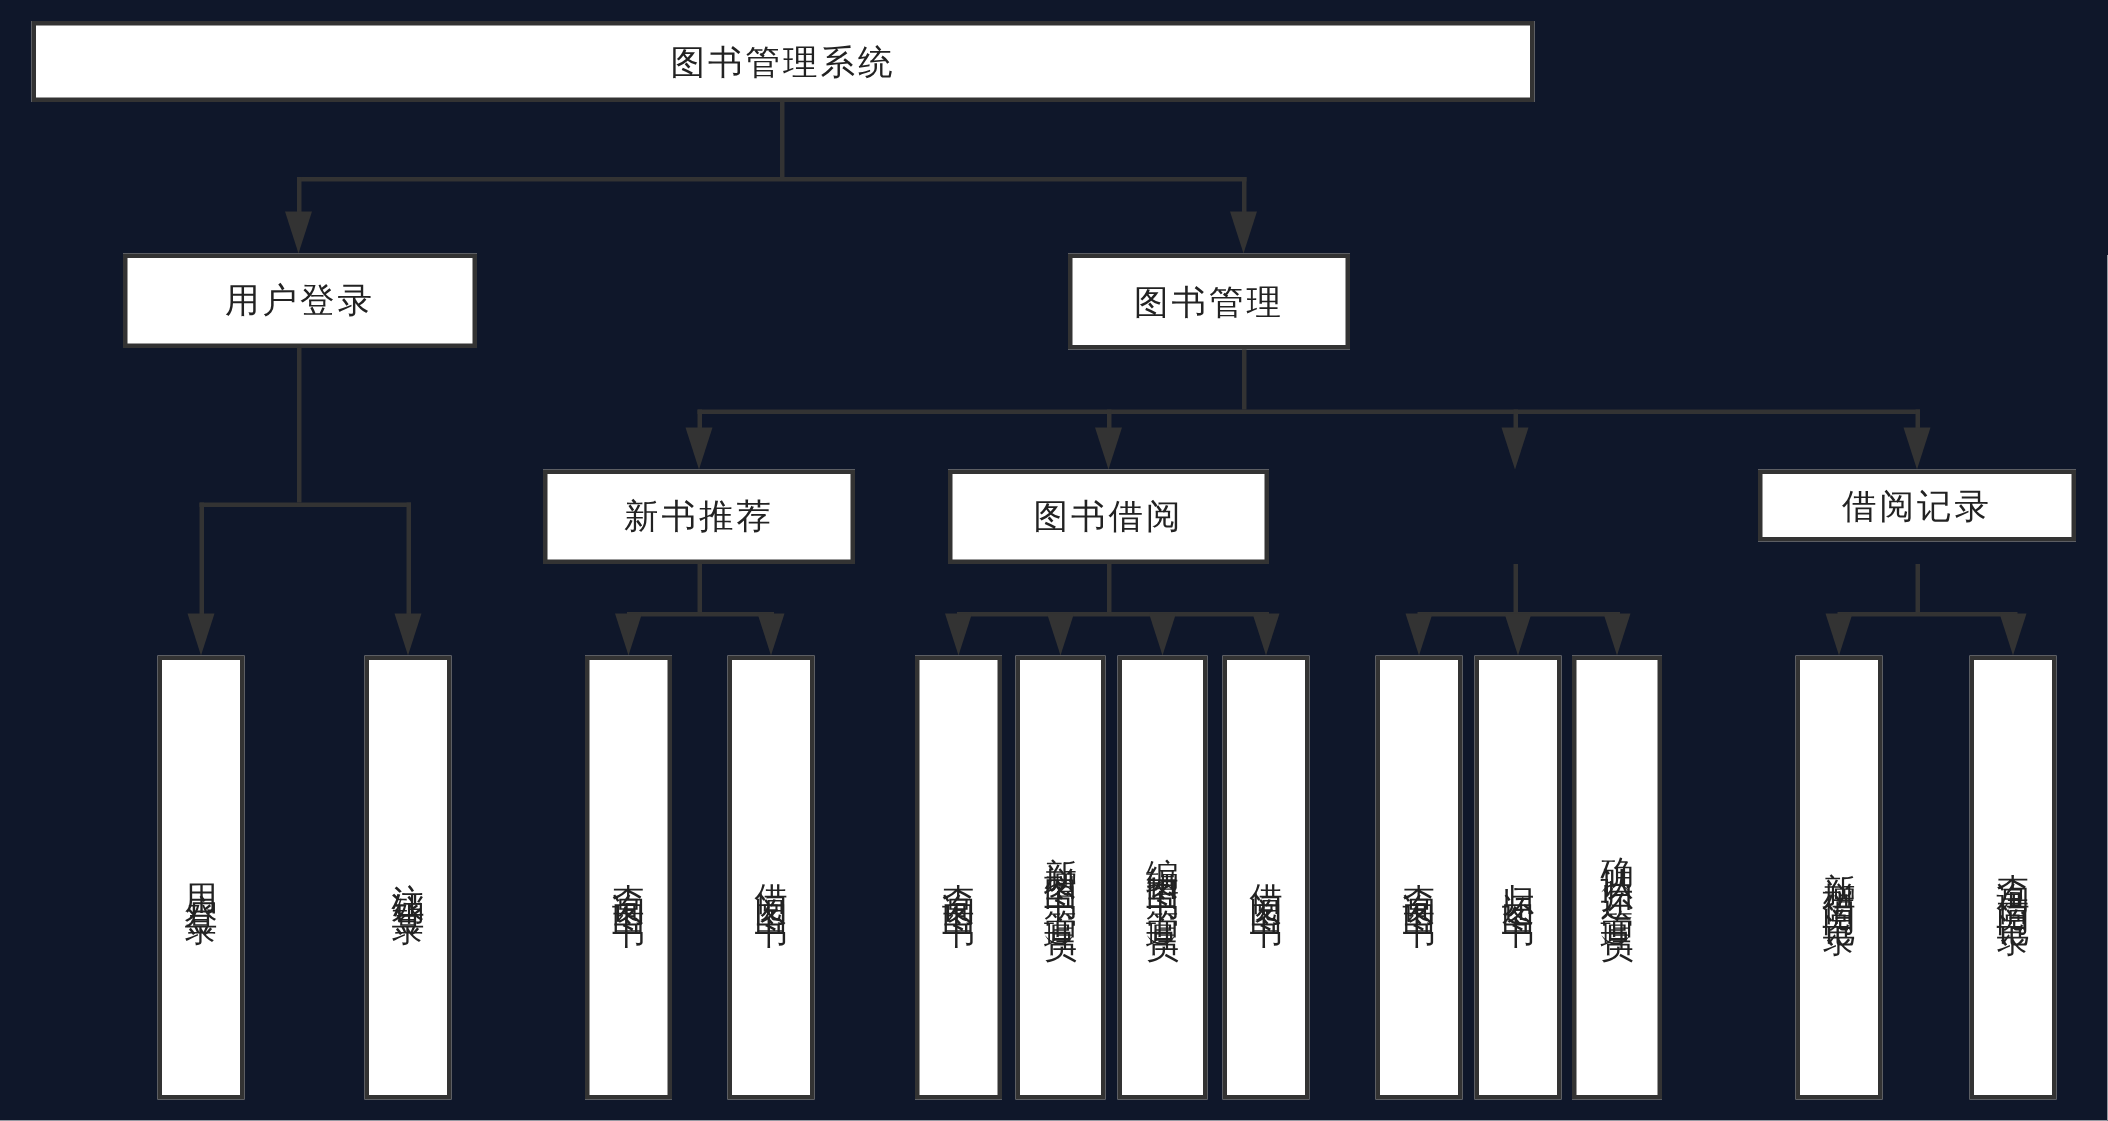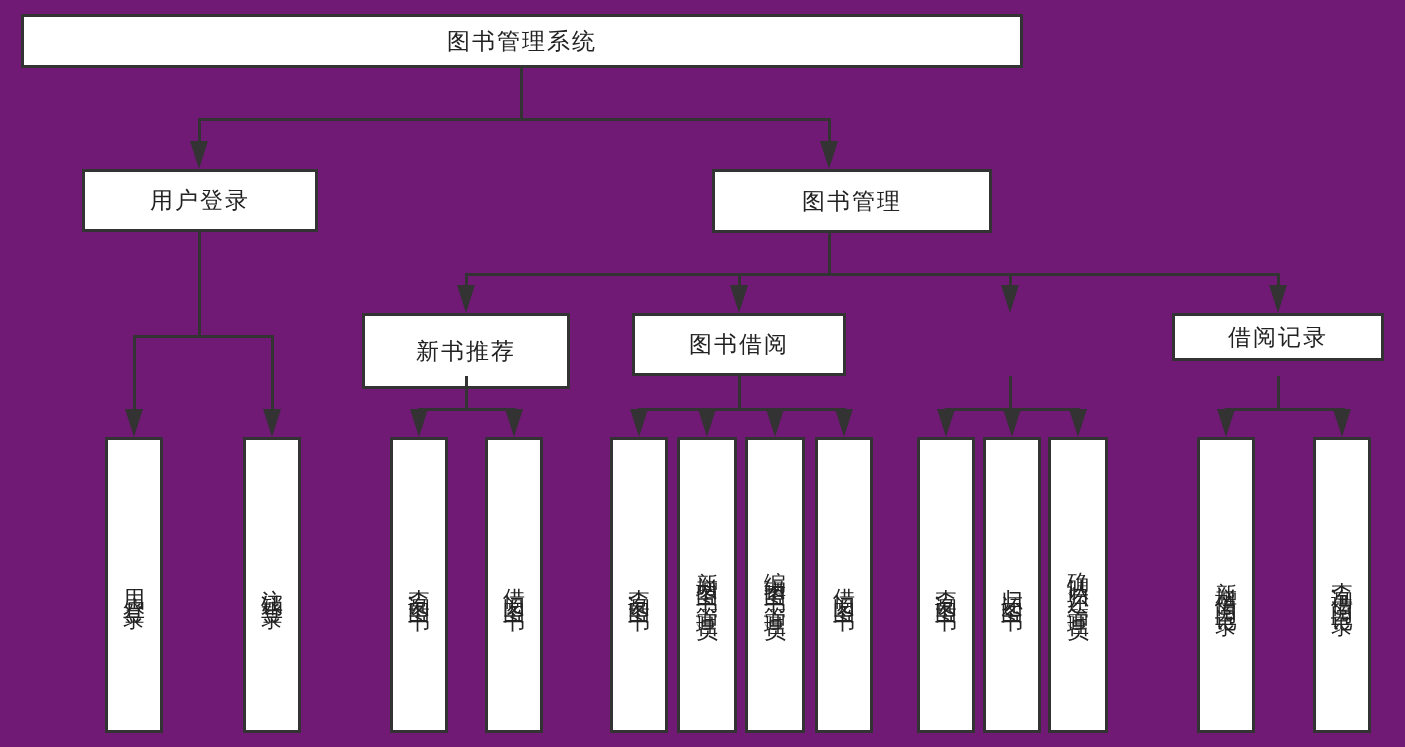--- a/index.html
+++ b/index.html
@@ -2,21 +2,21 @@
 <html><head>
 <meta charset="utf-8">
 <style>
   * { margin: 0; padding: 0; box-sizing: border-box; }
   html, body { background: #ffffff; }
   body { font-family: "Liberation Sans", "DejaVu Sans", sans-serif; }
   .canvas {
     position: relative;
     width: 1405px;
     height: 747px;
-    background: #701a75;
+    background: #0f172a;
     overflow: hidden;
   }
   
   .hbox {
     position: absolute;
     border: 3px solid #333333;
     background: #ffffff;
     display: flex;
     align-items: center;
     justify-content: center;
@@ -71,41 +71,41 @@
   <div class="hbox" style="left:21px; top:14px; width:1002px; height:54px;">图书管理系统</div>
 
   <div class="lv" style="left:520px; top:68px; height:50px;"></div>
   <div class="lh" style="left:198px; top:118px; width:633px;"></div>
   <div class="lv" style="left:198px; top:118px; height:27px;"></div>
   <div class="lv" style="left:828px; top:118px; height:27px;"></div>
   <div class="ar" style="left:190px; top:141px;"></div>
   <div class="ar" style="left:820px; top:141px;"></div>
 
   <div class="hbox" style="left:82px; top:169px; width:236px; height:63px;">用户登录</div>
-  <div class="hbox" style="left:712px; top:169px; width:280px; height:64px;">图书管理</div>
+  <div class="hbox" style="left:712px; top:169px; width:188px; height:64px;">图书管理</div>
 
   <div class="lv" style="left:198px; top:232px; height:103px;"></div>
   <div class="lh" style="left:133px; top:335px; width:141px;"></div>
   <div class="lv" style="left:133px; top:335px; height:78px;"></div>
   <div class="lv" style="left:271px; top:335px; height:78px;"></div>
   <div class="ar" style="left:125px; top:409px;"></div>
   <div class="ar" style="left:263px; top:409px;"></div>
 
   <div class="lv" style="left:828px; top:233px; height:40px;"></div>
   <div class="lh" style="left:465px; top:273px; width:815px;"></div>
   <div class="lv" style="left:465px; top:273px; height:16px;"></div>
   <div class="lv" style="left:738px; top:273px; height:16px;"></div>
   <div class="lv" style="left:1009px; top:273px; height:16px;"></div>
   <div class="lv" style="left:1277px; top:273px; height:16px;"></div>
   <div class="ar" style="left:457px; top:285px;"></div>
   <div class="ar" style="left:730px; top:285px;"></div>
   <div class="ar" style="left:1001px; top:285px;"></div>
   <div class="ar" style="left:1269px; top:285px;"></div>
 
-  <div class="hbox" style="left:362px; top:313px; width:208px; height:76px;">新书推荐</div>
+  <div class="hbox" style="left:362px; top:313px; width:208px; height:63px;">新书推荐</div>
   <div class="hbox" style="left:632px; top:313px; width:214px; height:63px;">图书借阅</div>
   <div class="hbox" style="left:1172px; top:313px; width:212px; height:48px;">借阅记录</div>
 
   <div class="lv" style="left:465px; top:376px; height:32px;"></div>
   <div class="lh" style="left:418px; top:408px; width:98px;"></div>
   <div class="ar" style="left:410px; top:409px;"></div>
   <div class="ar" style="left:505px; top:409px;"></div>
 
   <div class="lv" style="left:738px; top:376px; height:32px;"></div>
   <div class="lh" style="left:638px; top:408px; width:208px;"></div>

